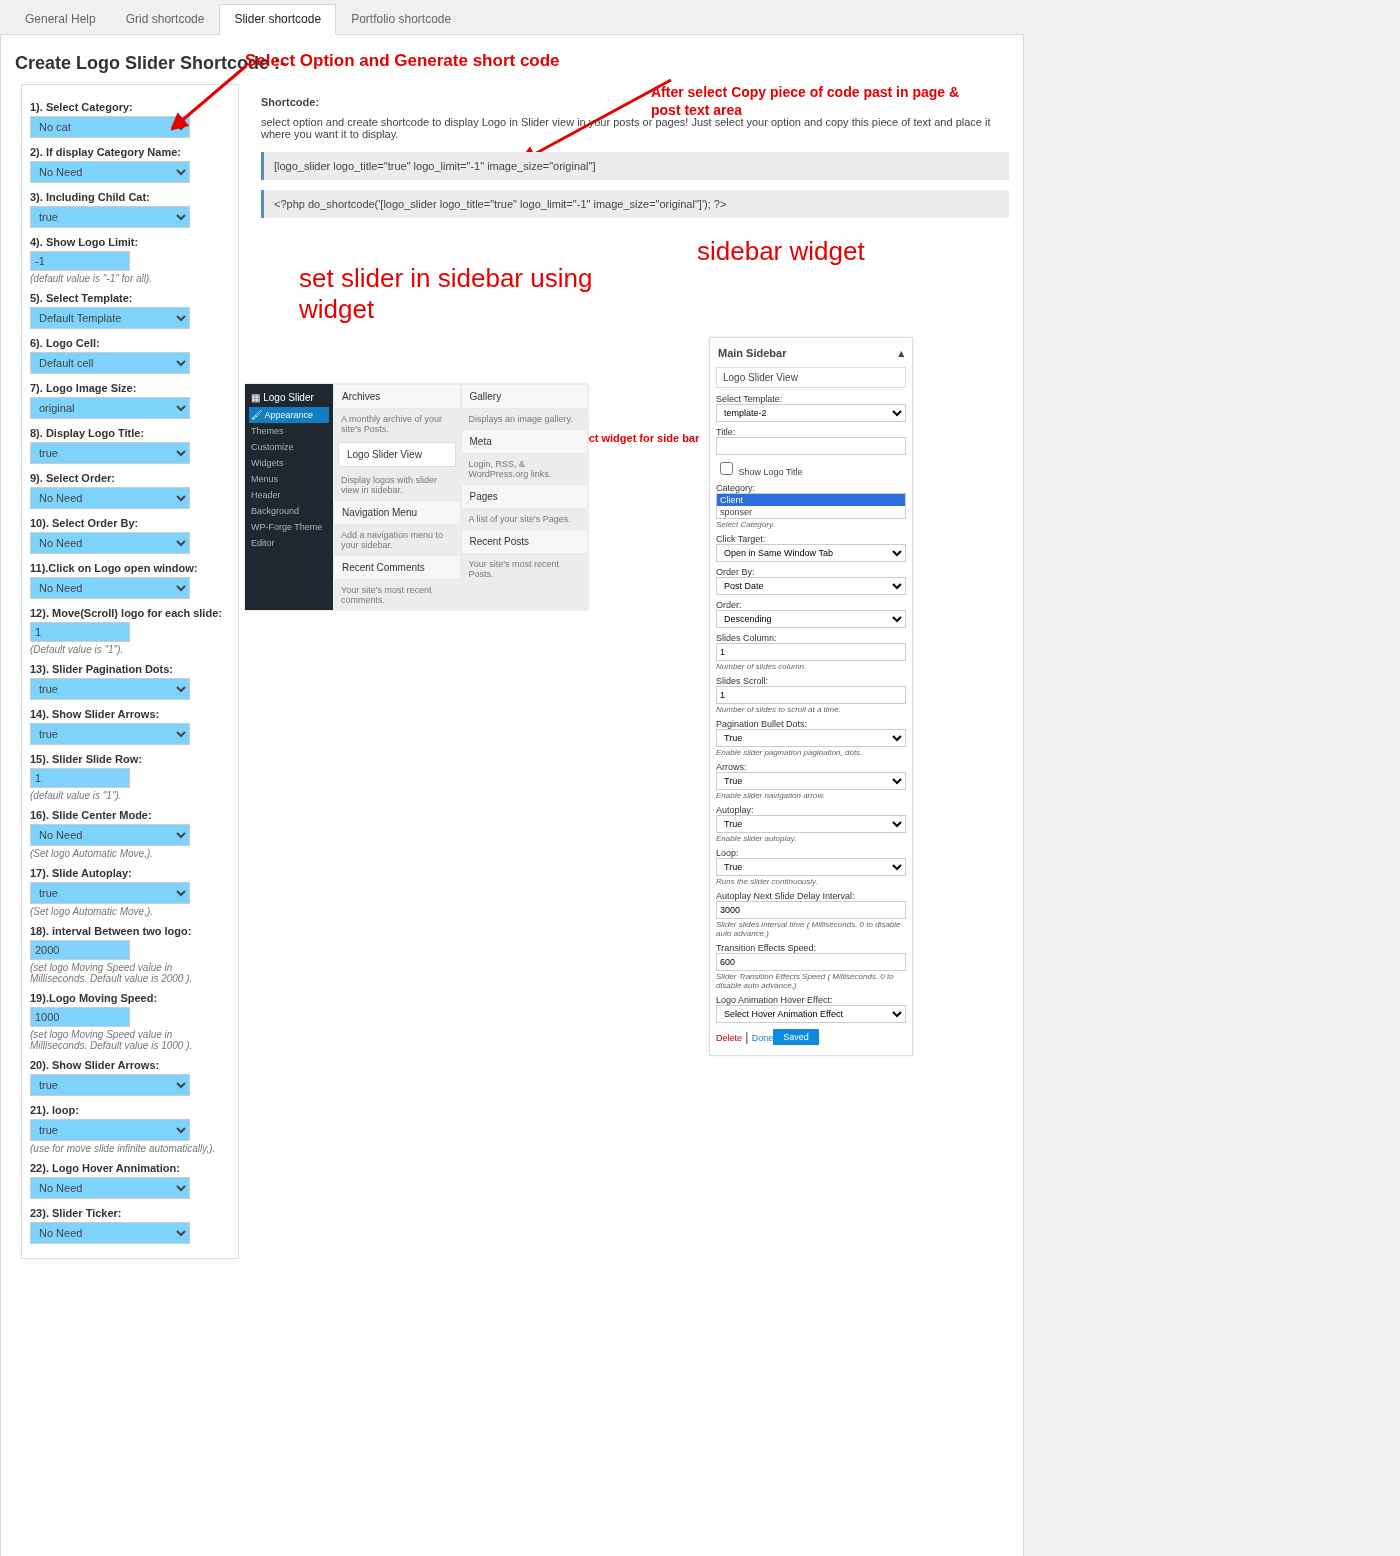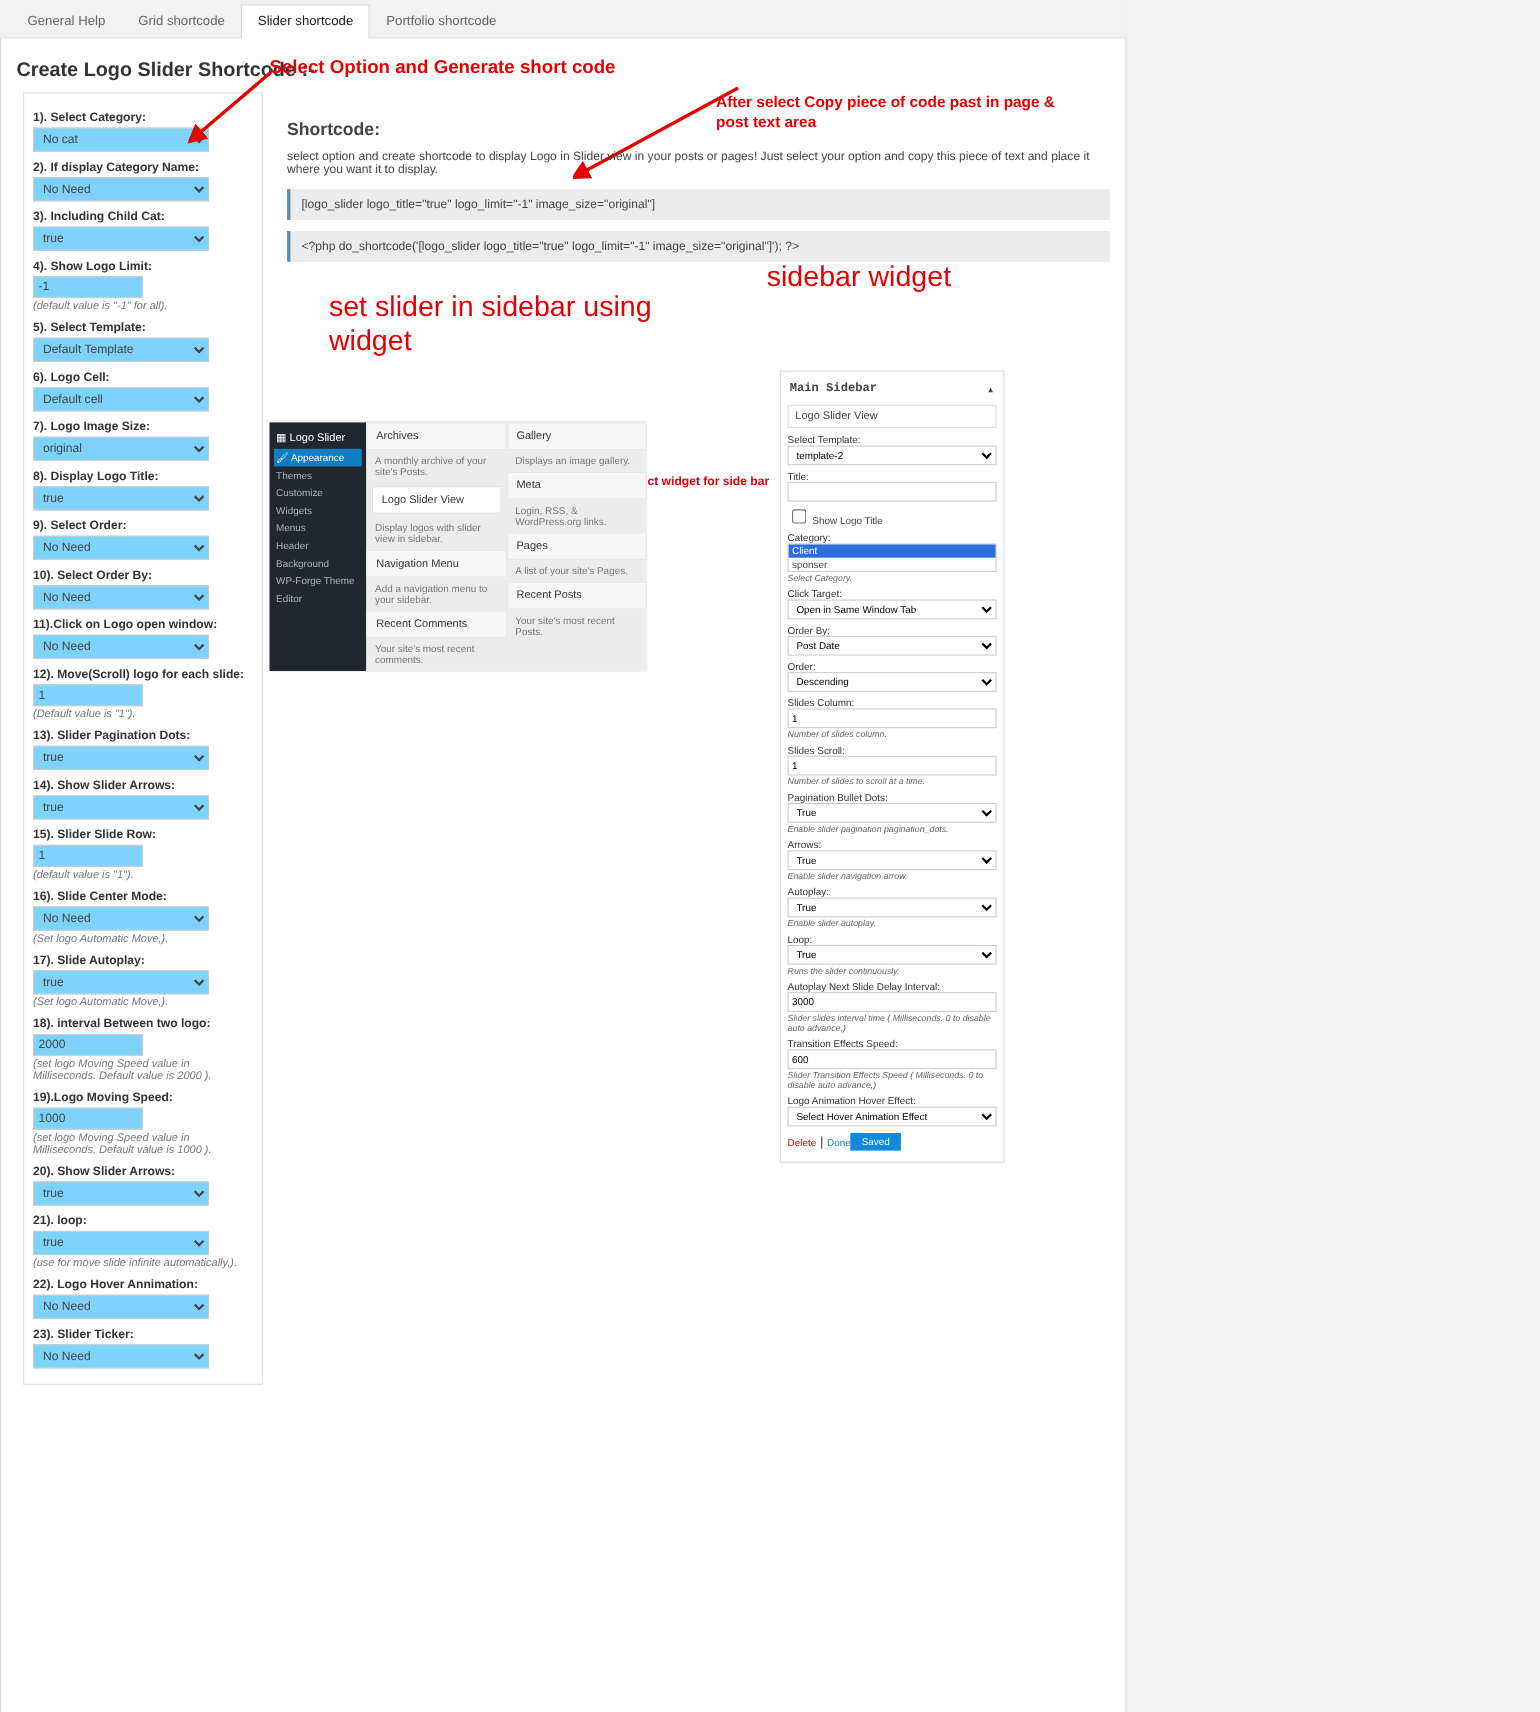--- a/index.html
+++ b/index.html
@@ -81,21 +81,21 @@
   font-size: 10px;
   font-style: italic;
   color: #777;
   margin-top: 2px;
 }
 .right-col {
   flex: 1;
   padding: 10px 14px 10px 22px;
   position: relative;
 }
-.rc-title { font-weight: bold; font-size: 16px; margin-top: 22px; }
+.rc-title { font-weight: bold; font-size: 11px; margin-top: 8px; }
 .rc-desc { font-size: 11px; color: #444; margin: 8px 0 12px 0; }
 .code-box {
   border-left: 3px solid #5b8db8;
   background: #ececec;
   padding: 8px 10px;
   font-size: 11px;
   color: #444;
   margin-bottom: 10px;
 }
 .annot {
@@ -137,21 +137,21 @@
 .widget-form {
   position: absolute;
   left: 708px;
   top: 302px;
   width: 190px;
   background:#fff;
   border:1px solid #ddd;
   box-shadow:0 0 3px rgba(0,0,0,0.1);
   padding:4px 6px 10px;
 }
-.wf-header { font-weight:bold; font-size:11px; padding:5px 2px; display:flex; justify-content:space-between;font-family:Liberation Mono, monospace;}
+.wf-header { font-weight:bold; font-size:11px; padding:5px 2px; display:flex; justify-content:space-between;}
 .wf-sub { font-size:10px; border:1px solid #ddd; padding:4px 6px; margin:2px 0 6px;}
 .wf-lbl { font-size:9px; color:#333; margin-top:5px;}
 .wf-help { font-size:8px; font-style:italic; color:#666; margin-top:1px;}
 .wf-inp, .wf-sel, .wf-list {
   width:100%; box-sizing:border-box; font-size:9px;
   border:1px solid #ccc; background:#fff; padding:2px 3px; height:18px;
 }
 .wf-list { height:26px; padding:0;}
 .wf-list .opt {padding:1px 3px;}
 .wf-list .opt.sel{ background:#2a6fdb; color:#fff;}

